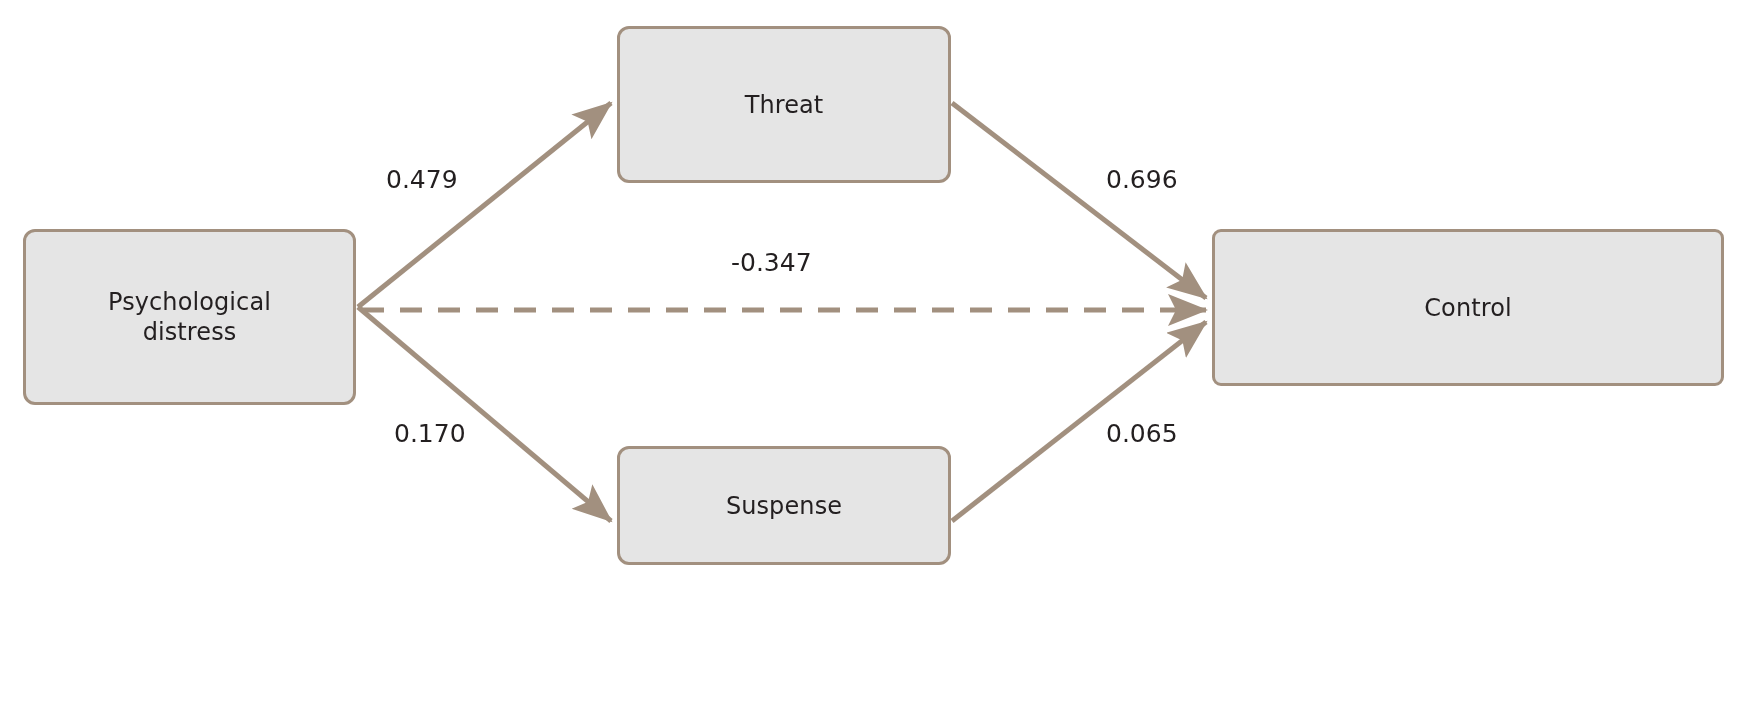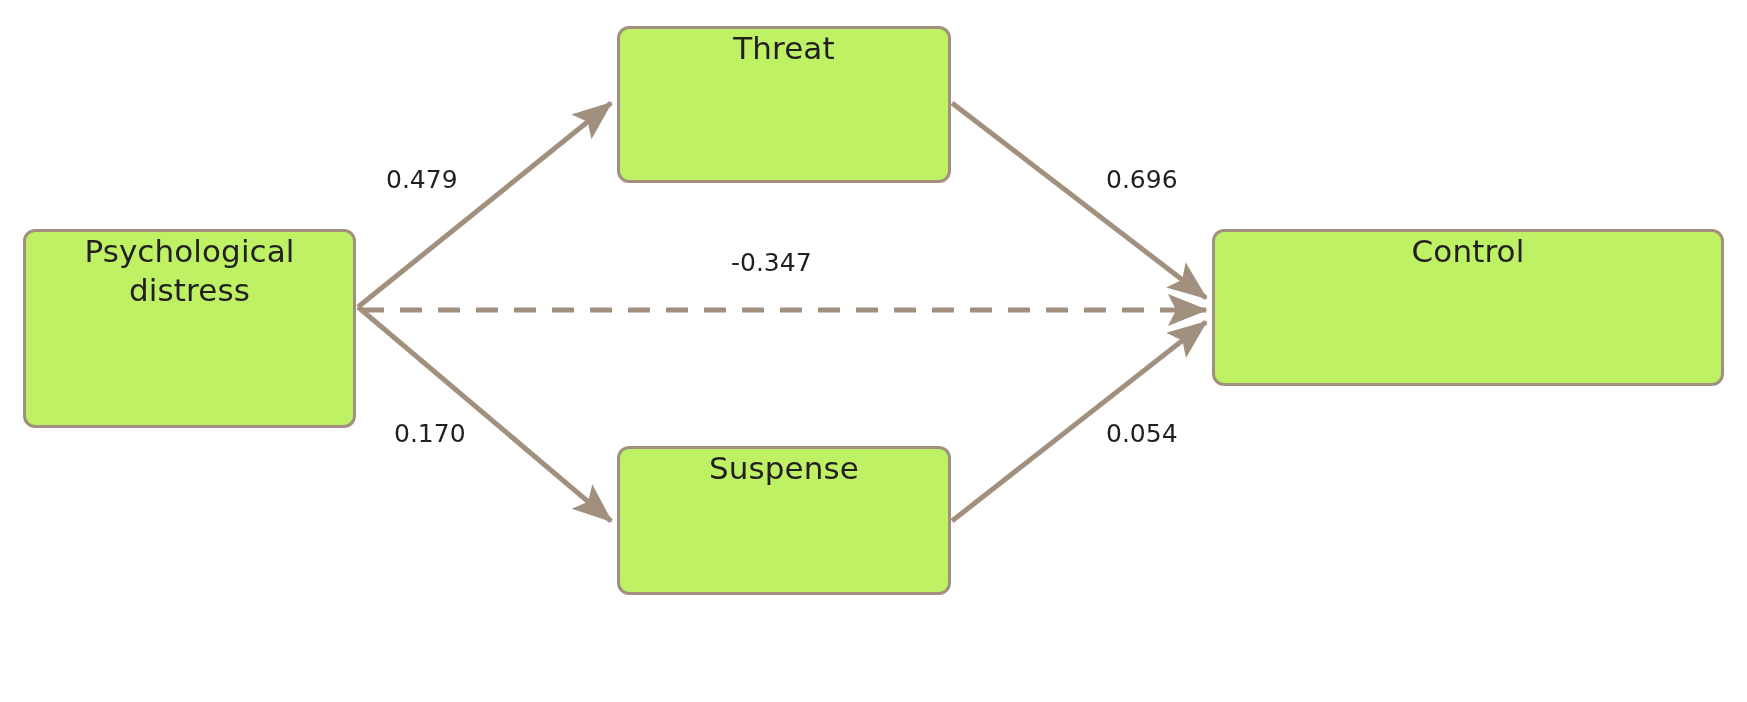--- a/index.html
+++ b/index.html
@@ -20,29 +20,29 @@
   #path-svg {
     position: absolute;
     left: 0;
     top: 0;
     width: 1747px;
     height: 702px;
   }
   .node-box {
     position: absolute;
     box-sizing: border-box;
-    background: #bef264;
+    background: #e5e5e5;
     border: 3px solid #a2907f;
     border-radius: 12px;
     display: flex;
-    align-items: flex-start;
+    align-items: center;
     justify-content: center;
     text-align: center;
     color: #231f20;
-    font-size: 31px;
+    font-size: 24px;
     line-height: 1.25;
     letter-spacing: 0.1px;
     z-index: 2;
   }
   .node-label {
     display: block;
     white-space: pre-line;
     padding: 0 8px;
   }
   .edge-label {
@@ -70,40 +70,40 @@
 
     <line x1="358" y1="307" x2="611" y2="521" stroke="#a2907f" stroke-width="5" marker-end="url(#arrowhead)"></line>
 
     <line x1="952" y1="103" x2="1206" y2="298" stroke="#a2907f" stroke-width="5" marker-end="url(#arrowhead)"></line>
 
     <line x1="952" y1="521" x2="1206" y2="322" stroke="#a2907f" stroke-width="5" marker-end="url(#arrowhead)"></line>
 
     <line x1="362" y1="310" x2="1206" y2="310" stroke="#a2907f" stroke-width="5" stroke-dasharray="22,16" marker-end="url(#arrowhead)"></line>
   </svg>
 
-  <div class="node-box" style="left:23px; top:229px; width:333px; height:199px;">
+  <div class="node-box" style="left:23px; top:229px; width:333px; height:176px;">
     <span class="node-label">Psychological
 distress</span>
   </div>
 
   <div class="node-box" style="left:617px; top:26px; width:334px; height:157px;">
     <span class="node-label">Threat</span>
   </div>
 
-  <div class="node-box" style="left:617px; top:446px; width:334px; height:149px;">
+  <div class="node-box" style="left:617px; top:446px; width:334px; height:119px;">
     <span class="node-label">Suspense</span>
   </div>
 
-  <div class="node-box" style="left:1212px; top:229px; width:512px; height:157px;">
+  <div class="node-box" style="left:1212px; top:229px; width:512px; height:157px;border-radius:9px;">
     <span class="node-label">Control</span>
   </div>
 
   <div class="edge-label" style="left:386px; top:167px;">0.479</div>
 
   <div class="edge-label" style="left:1106px; top:167px;">0.696</div>
 
   <div class="edge-label" style="left:731px; top:250px;">-0.347</div>
 
   <div class="edge-label" style="left:386px; top:421px;margin-left:8px;">0.170</div>
 
-  <div class="edge-label" style="left:1106px; top:421px;">0.054</div>
+  <div class="edge-label" style="left:1106px; top:421px;">0.065</div>
 
 </div>
 
 </body></html>

